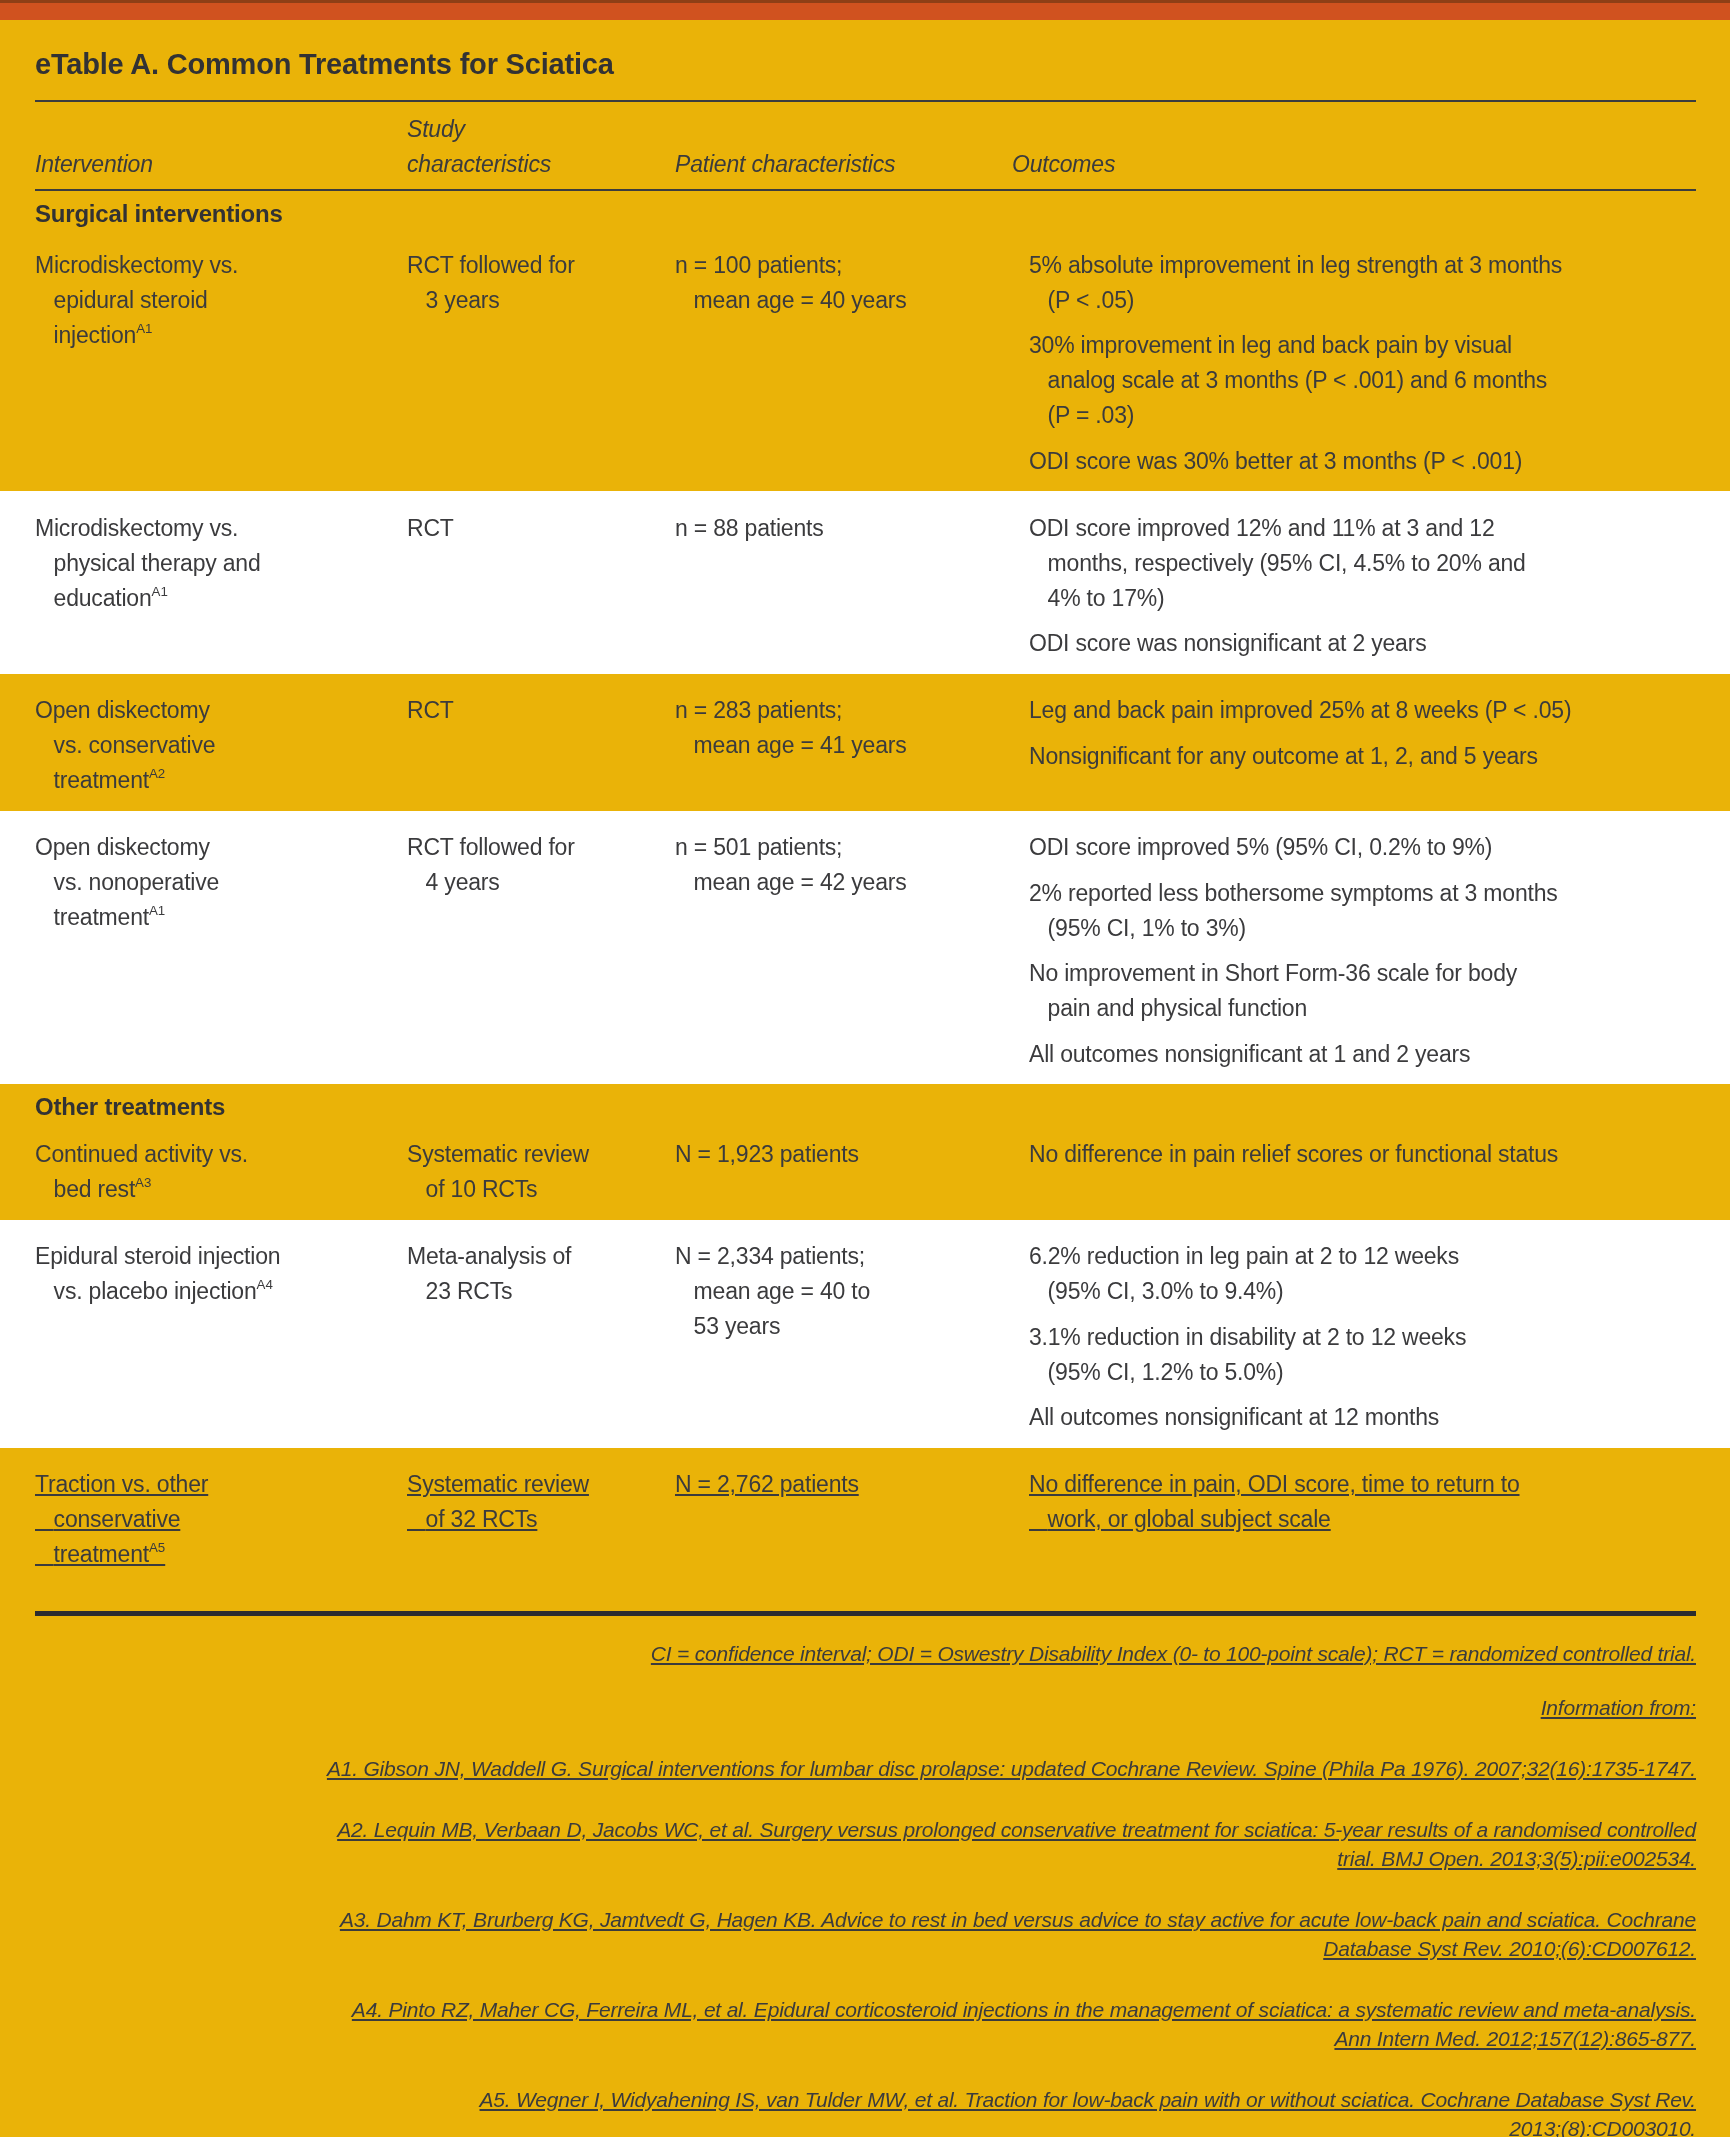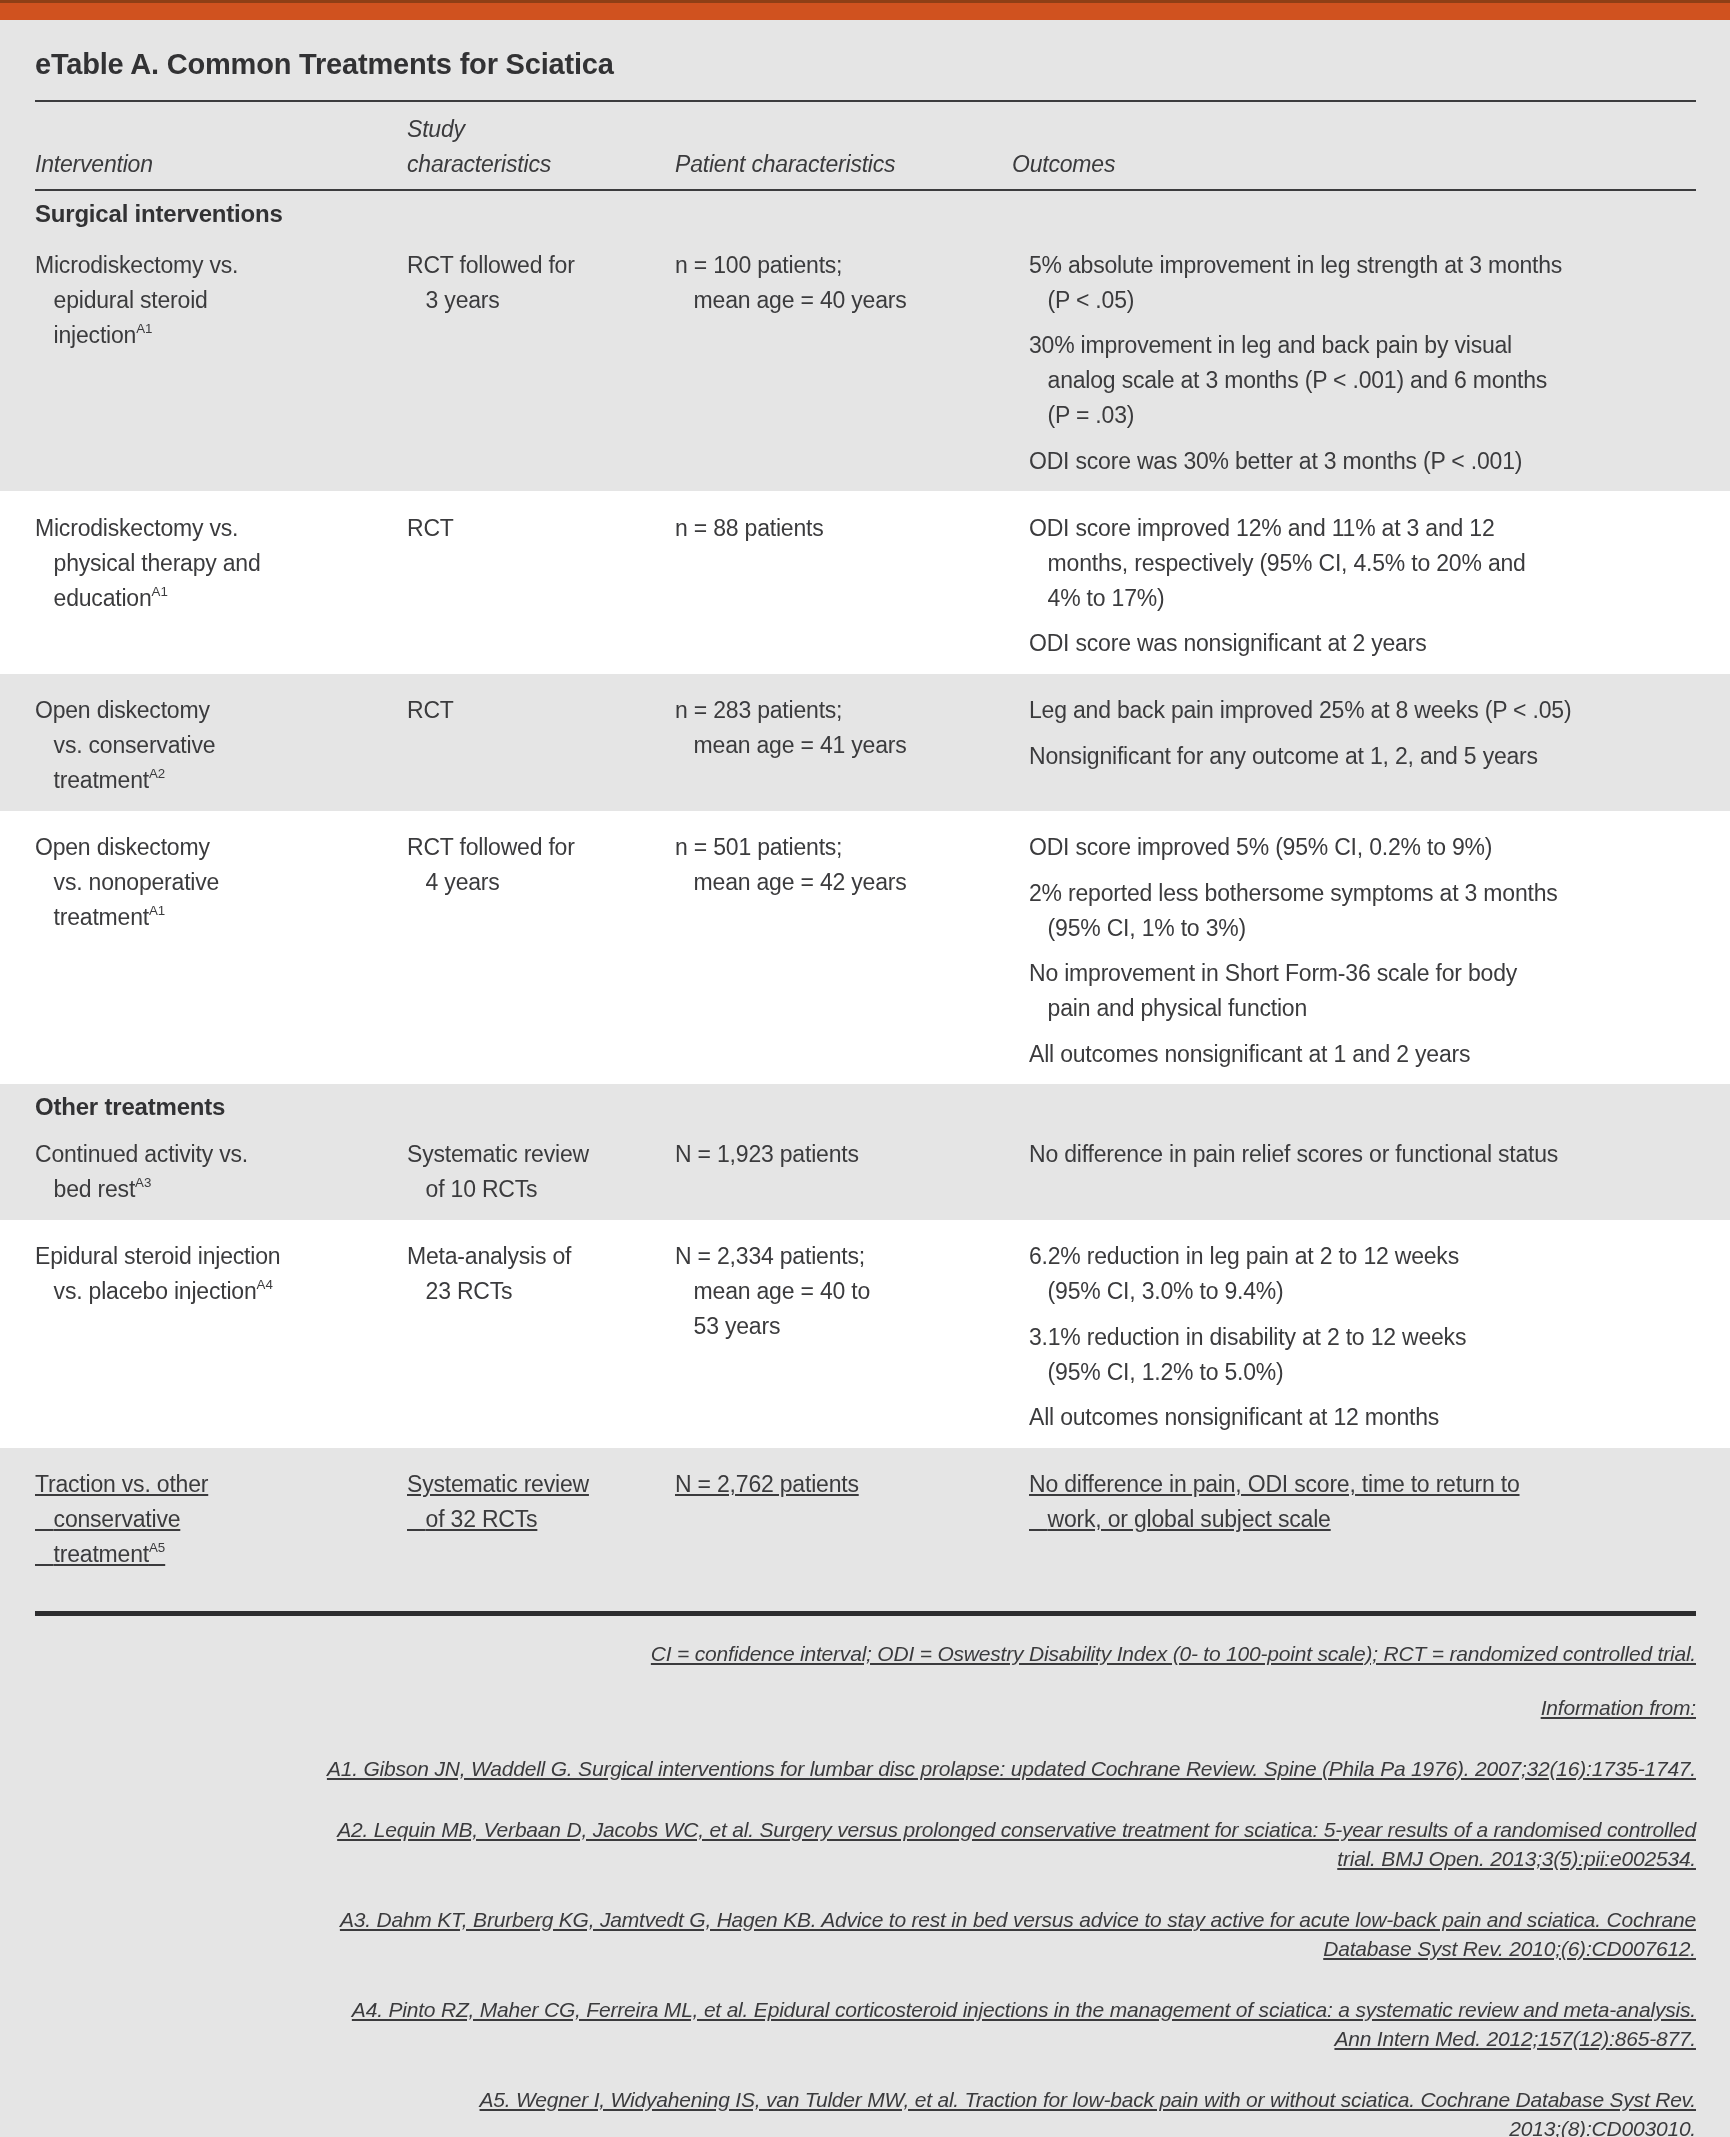--- a/index.html
+++ b/index.html
@@ -12,21 +12,21 @@
     display: flex;
     flex-direction: column;
     font-family: "Liberation Sans", sans-serif;
     color: #3b3b3d;
     letter-spacing: -0.2px;
   }
   .accent-bar { flex: 0 0 auto; width: 100%; }
   .accent-bar.top { height: 19.5px; background: linear-gradient(180deg, #8e3f16 0px, #8e3f16 2.7px, #d0521f 2.7px); }
   .accent-bar.bottom { height: 17.7px; background: #c64c1b; }
   .band { padding: 0 35px; flex: 0 0 auto; }
-  .band.peach { background: #e5e5e5; }
+  .band.peach { background: #eab308; }
   .band.white { background: #ffffff; }
   .band.tail { flex: 1 1 auto; text-decoration: underline; }
   .table-title {
     padding-top: 28px;
     font-size: 29px;
     font-weight: bold;
     color: #323234;
   }
   .rule { height: 1.8px; background: #3c3c3e; }
   .rule.under-title { margin-top: 19.5px; }

